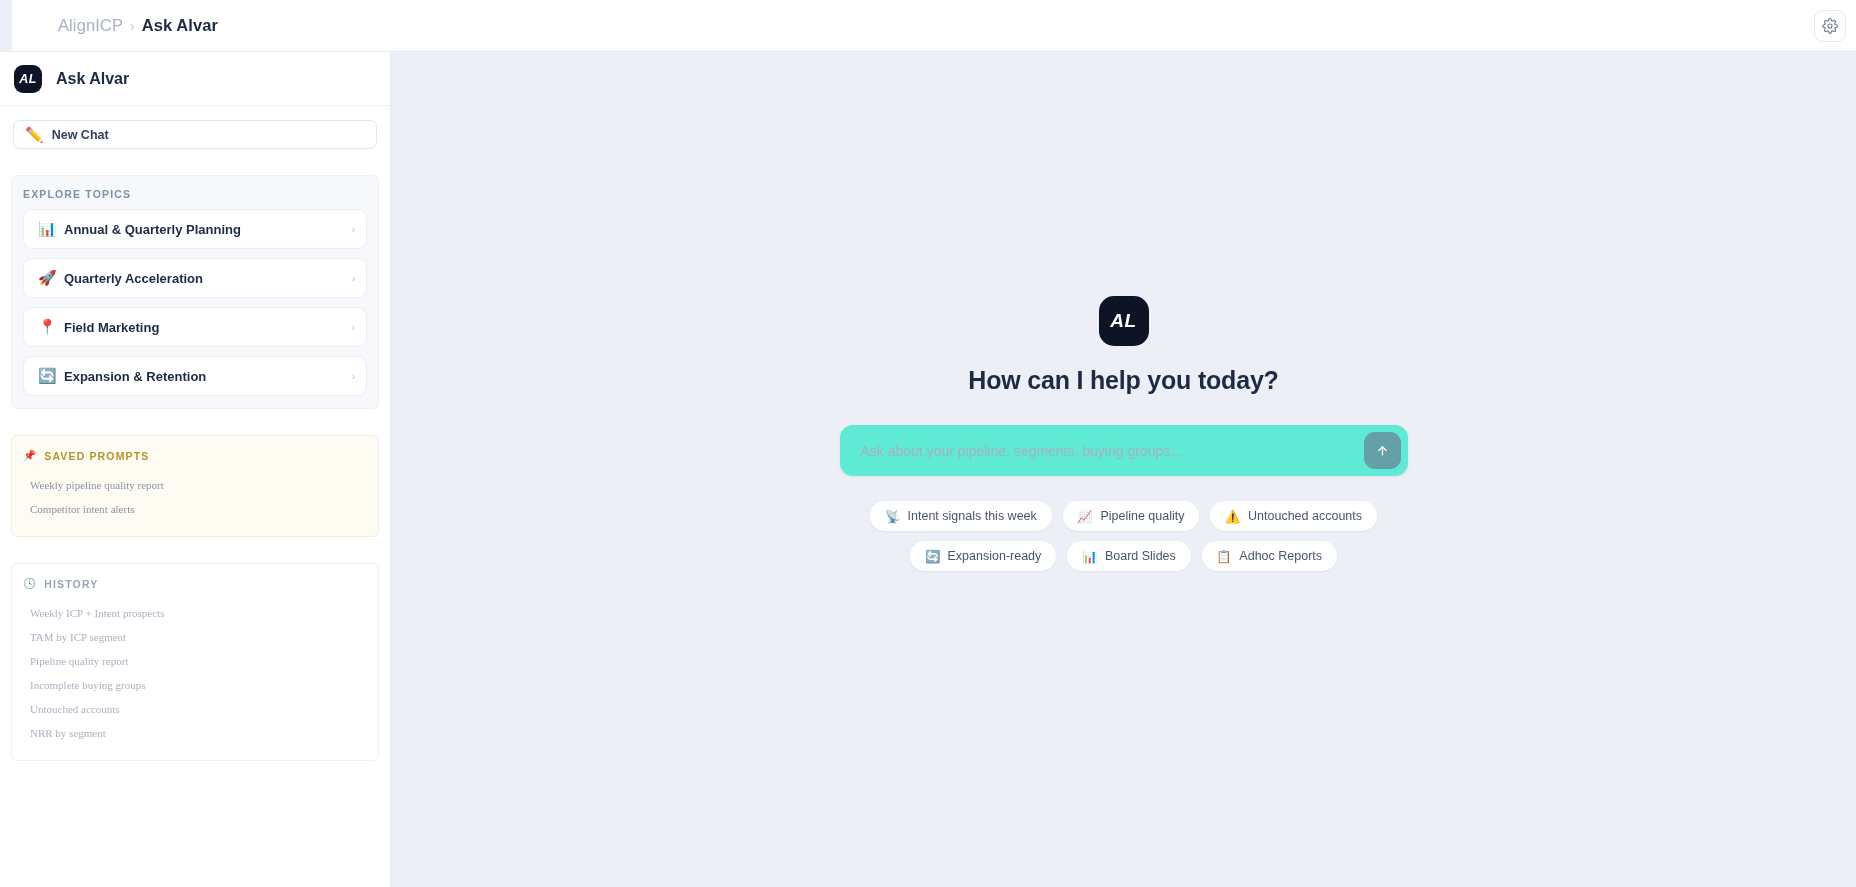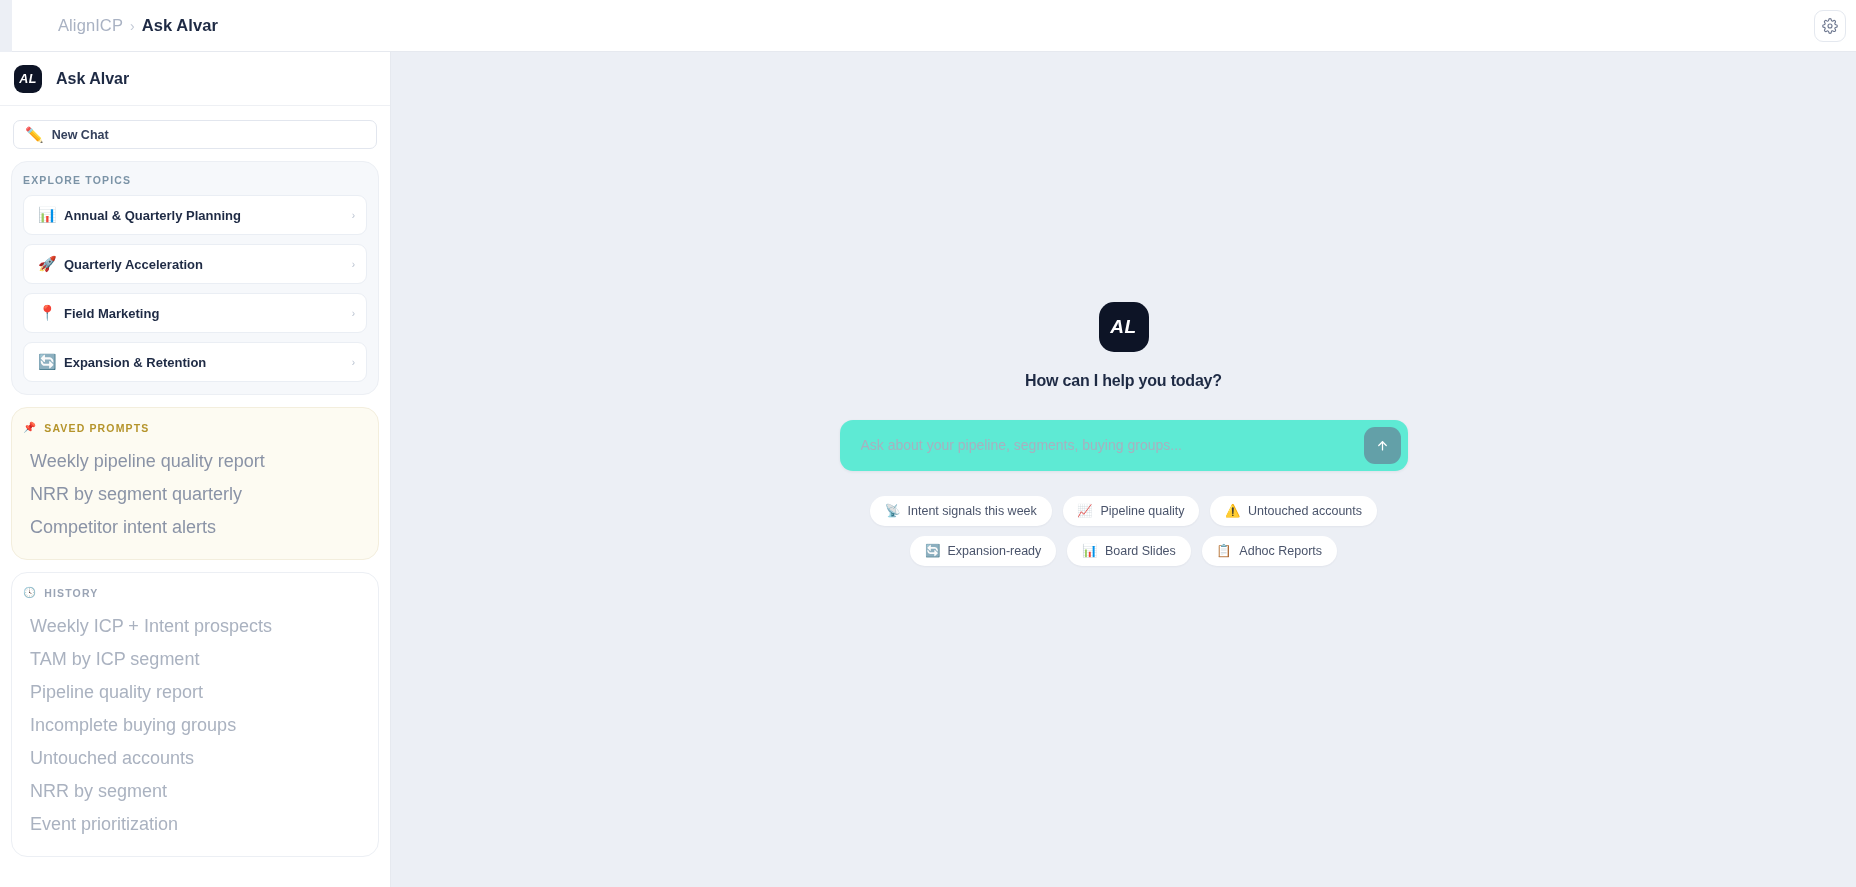--- a/index.html
+++ b/index.html
@@ -89,22 +89,22 @@
     align-items: center;
     gap: 8px;
     padding-left: 11px;
     font-size: 12.5px;
     font-weight: 700;
     color: #35415c;
     cursor: pointer;
   }
 
   .panel {
-    margin: 12px 11px 0 11px;
-    border-radius: 16px;
+    margin: 26px 11px 0 11px;
+    border-radius: 6px;
     padding: 12px 11px 12px 11px;
   }
   .panel-topics {
     background: #f6f8fb;
     border: 1px solid #eceff4;
   }
   .panel-saved {
     background: #fdfbf2;
     border: 1px solid #f3eedd;
     padding: 13px 11px 15px 11px;
@@ -144,23 +144,24 @@
   .topic-label {
     flex: 1;
     font-size: 13px;
     font-weight: 700;
     color: #1e2a44;
     margin-left: 4px;
   }
   .chev { color: #b9c2d0; font-size: 10px; }
 
   .list-item {
-    font-size: 18px;
+    font-size: 11px;
     padding: 6px 0 6px 7px;
     cursor: pointer;
+    font-family: Liberation Serif, serif;
   }
   .saved-item   { color: #8a93a6; }
   .history-item { color: #aab2c0; }
 
   
   .main {
     position: absolute;
     top: 52px; left: 391px;
     width: 1465px;
     height: 835px;
@@ -178,21 +179,21 @@
     background: #0d1426;
     color: #fff;
     font-size: 19px;
     font-weight: 700;
     font-style: italic;
     letter-spacing: .5px;
     display: flex; align-items: center; justify-content: center;
   }
   .hero-title {
     margin-top: 20px;
-    font-size: 16px;
+    font-size: 25px;
     font-weight: 700;
     color: #1e2a44;
     letter-spacing: -.2px;
   }
 
   .composer {
     margin-top: 30px;
     width: 568px;
     height: 51px;
     background: #5eead4;
@@ -303,36 +304,34 @@
       <span class="chev">›</span>
     </div>
   </div>
 
   <div class="panel panel-saved">
     <div class="panel-head head-saved">
       <span>📌</span>
       <span>SAVED PROMPTS</span>
     </div>
     <div class="list-item saved-item">Weekly pipeline quality report</div>
-    <div class="list-item saved-item">NRR by segment quarterly</div>
     <div class="list-item saved-item">Competitor intent alerts</div>
   </div>
 
   <div class="panel panel-history">
     <div class="panel-head head-history">
       <span>🕓</span>
       <span>HISTORY</span>
     </div>
     <div class="list-item history-item">Weekly ICP + Intent prospects</div>
     <div class="list-item history-item">TAM by ICP segment</div>
     <div class="list-item history-item">Pipeline quality report</div>
     <div class="list-item history-item">Incomplete buying groups</div>
     <div class="list-item history-item">Untouched accounts</div>
     <div class="list-item history-item">NRR by segment</div>
-    <div class="list-item history-item">Event prioritization</div>
   </div>
 </div>
 
 <div class="main">
   <div class="hero">
 
     <div class="hero-logo">AL</div>
     <div class="hero-title">How can I help you today?</div>
 
     <div class="composer">

